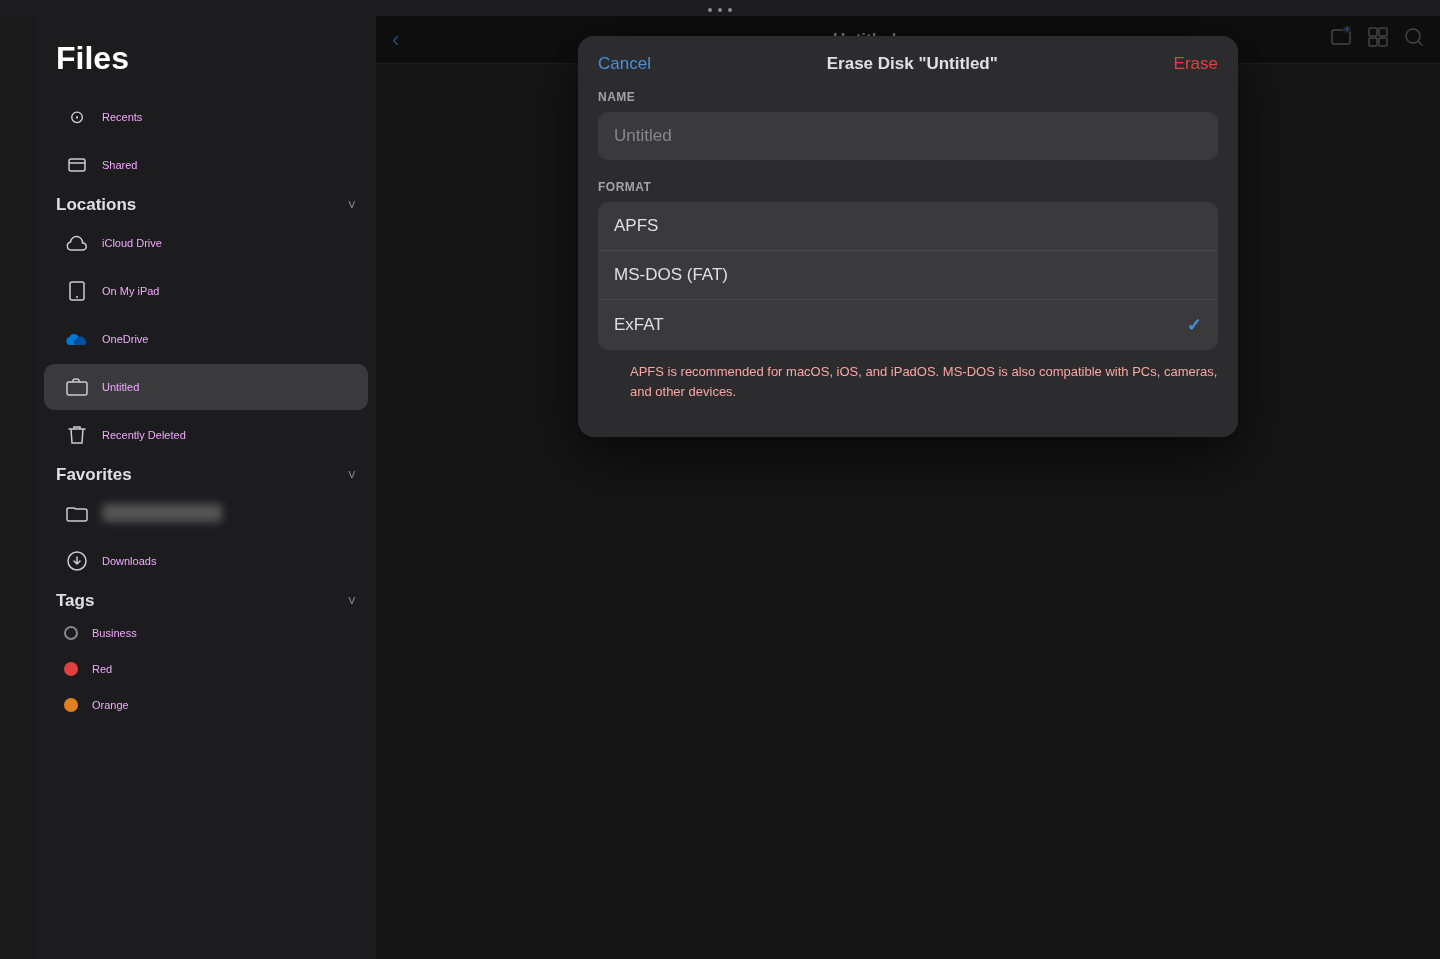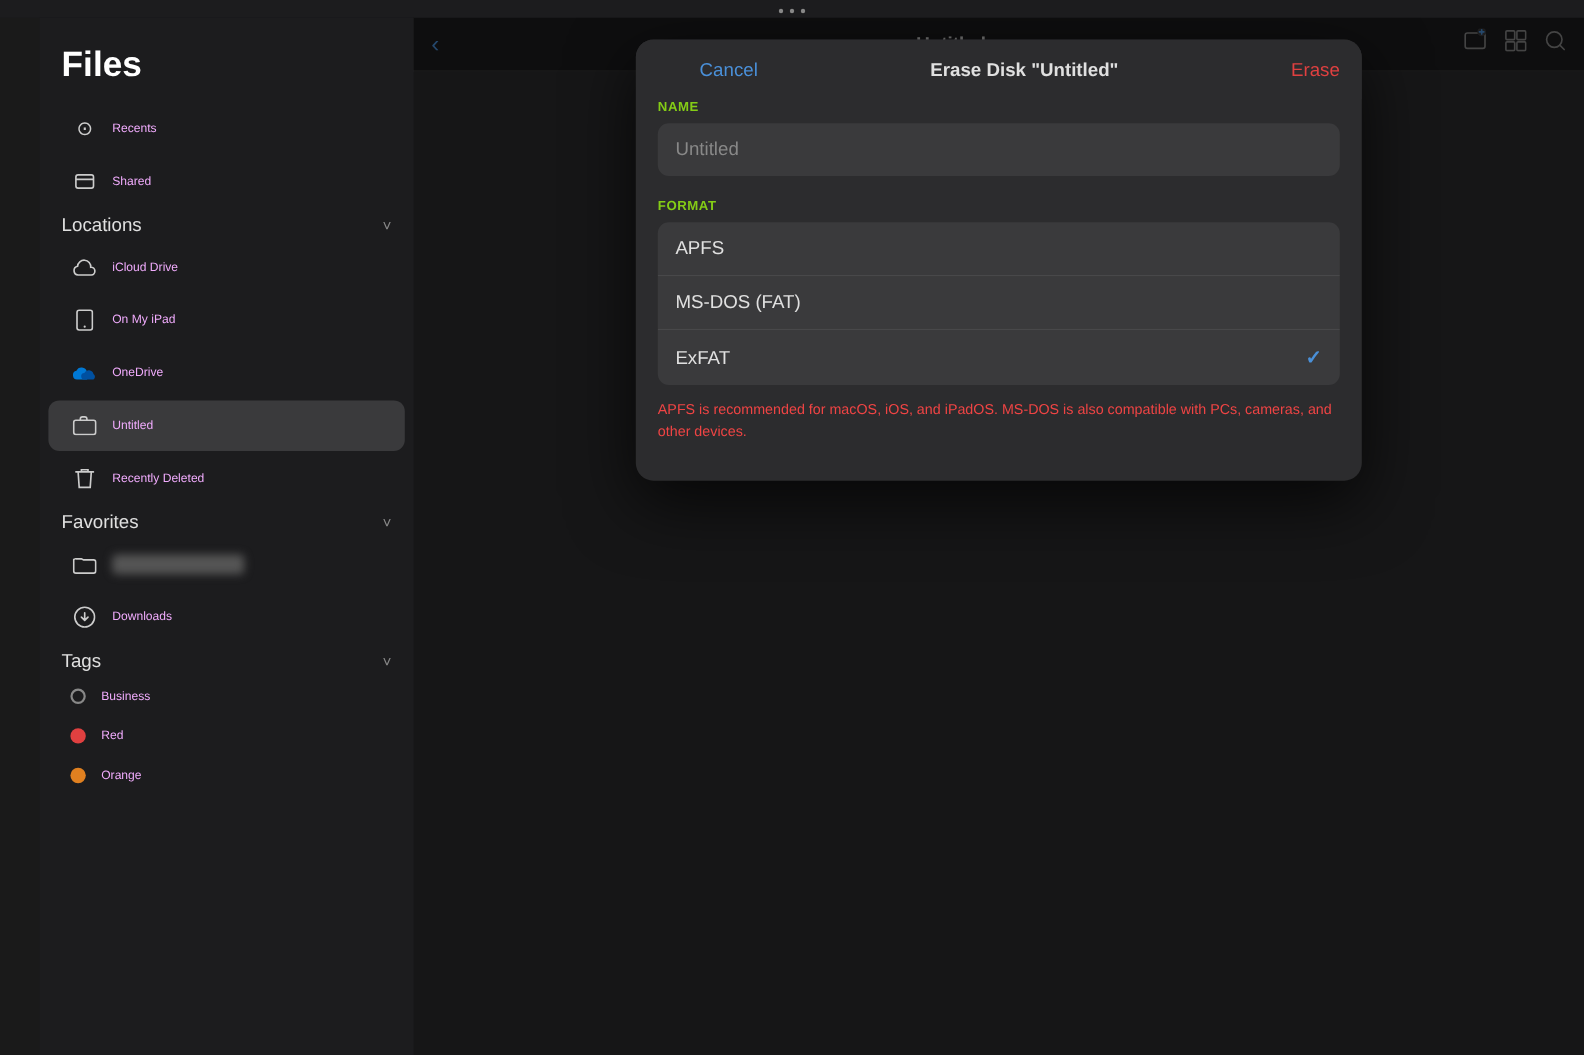--- a/index.html
+++ b/index.html
@@ -56,21 +56,21 @@
     .sidebar-section-header {
       display: flex;
       align-items: center;
       justify-content: space-between;
       padding: 6px 20px 4px;
       cursor: pointer;
     }
 
     .sidebar-section-label {
       font-size: 17px;
-      font-weight: 400;
+      font-weight: 700;
       color: #e0e0e0;
     }
 
     .chevron-icon {
       color: #888;
       font-size: 14px;
     }
 
     .sidebar-item {
       display: flex;
@@ -203,21 +203,20 @@
       background: #2c2c2e;
     }
 
     .modal-cancel {
       font-size: 17px;
       color: #4a90d9;
       cursor: pointer;
       background: none;
       border: none;
       font-family: inherit;
-      margin-left: 38px;
     }
 
     .modal-title {
       font-size: 17px;
       font-weight: 600;
       color: #e0e0e0;
     }
 
     .modal-erase {
       font-size: 17px;
@@ -228,21 +227,21 @@
       font-family: inherit;
     }
 
     .modal-body {
       padding: 0 20px 24px;
     }
 
     .field-label {
       font-size: 12px;
       font-weight: 600;
-      color: #84cc16;
+      color: #a3a3a3;
       letter-spacing: 0.5px;
       margin-bottom: 8px;
       text-transform: uppercase;
     }
 
     .name-input {
       width: 100%;
       background: #3a3a3c;
       border: none;
       border-radius: 10px;
@@ -264,21 +263,21 @@
 
     .format-list {
       background: #3a3a3c;
       border-radius: 10px;
       overflow: hidden;
       margin-bottom: 12px;
     }
 
     .format-item {
       display: flex;
-      align-items: flex-end;
+      align-items: center;
       justify-content: space-between;
       padding: 14px 16px;
       cursor: pointer;
       border-bottom: 1px solid #48484a;
     }
 
     .format-item:last-child {
       border-bottom: none;
     }
 
@@ -288,22 +287,23 @@
     }
 
     .format-check {
       color: #4a90d9;
       font-size: 18px;
       font-weight: 600;
     }
 
     .format-description {
       font-size: 13px;
-      color: #ef4444;
+      color: #fca5a5;
       line-height: 1.5;
+      margin-left: 32px;
     }
   </style>
 </head>
 <body>
 
 <div class="top-dots">
   <span></span>
   <span></span>
   <span></span>
 </div>

